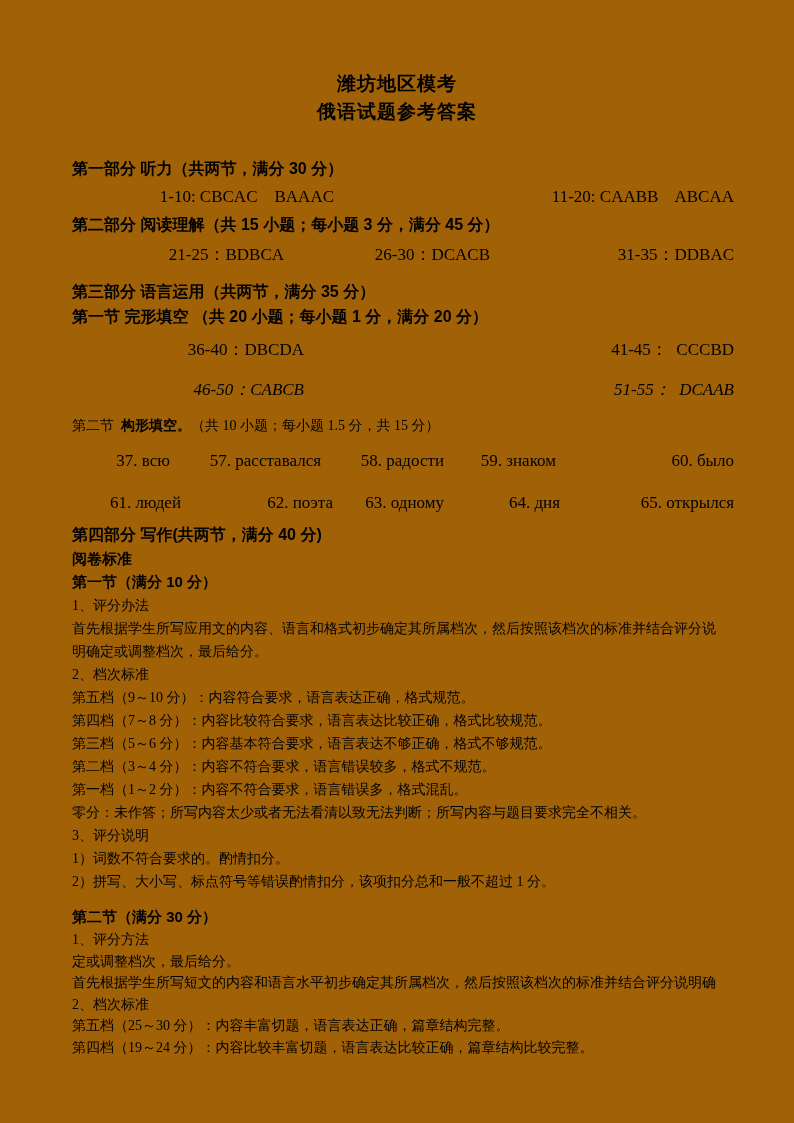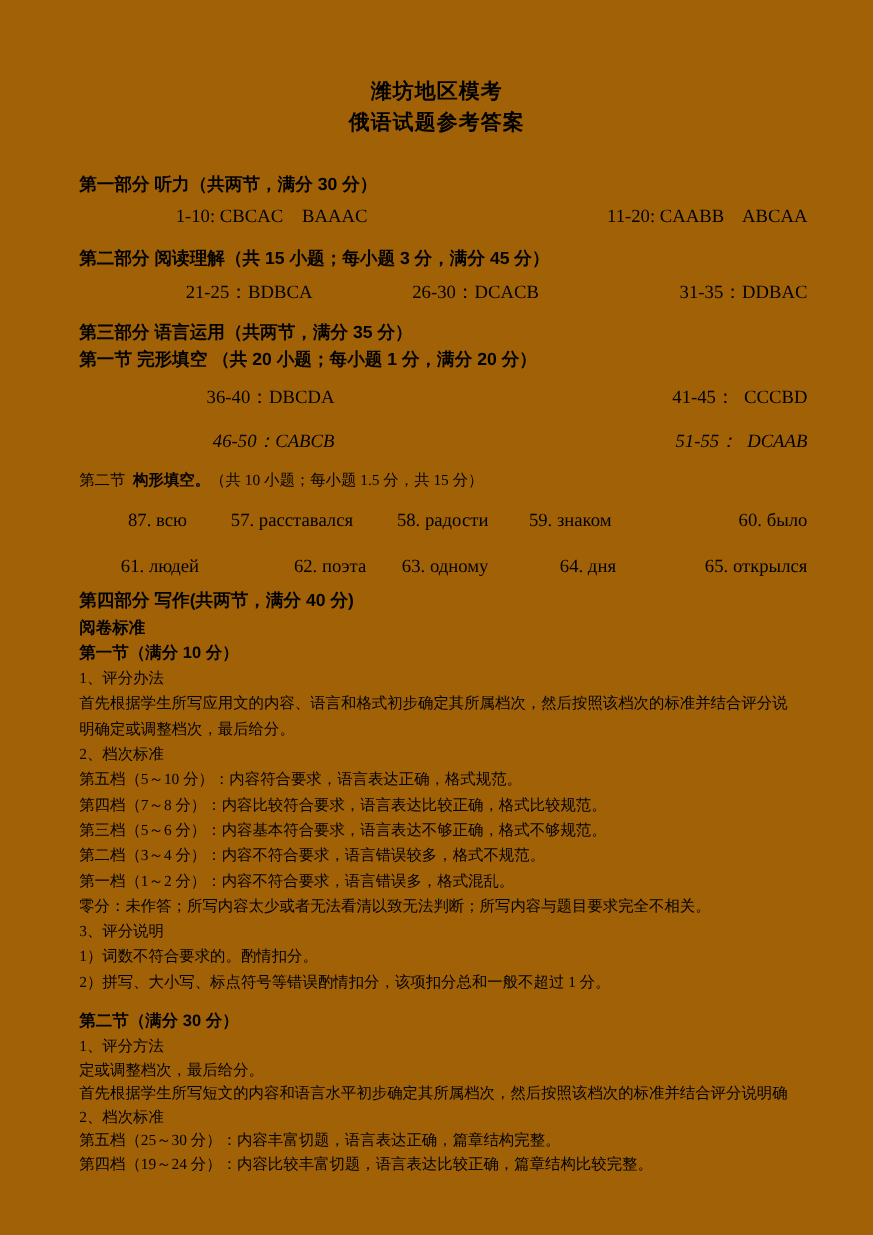--- a/index.html
+++ b/index.html
@@ -41,21 +41,21 @@
   .ansrow { font-size: 17px; line-height: 24px; display: grid; text-align: right; }
   .ansrow span { white-space: pre; }
   .row-p1 { grid-template-columns: 262px 1fr; margin-top: 5px; }
   .row-p2 { grid-template-columns: 212px 206px 1fr; margin-top: 7px; }
   .row-cloze1 { grid-template-columns: 232px 1fr; margin-top: 10px; }
   .row-cloze2 { grid-template-columns: 232px 1fr; margin-top: 16px; font-style: italic; }
   .row-form1 { grid-template-columns: 98px 151px 123px 112px 1fr; margin-top: 13px; }
   .row-form2 { grid-template-columns: 109px 152px 111px 116px 1fr; margin-top: 18px; }
 
   .mt-title-gap { margin-top: 32px; }
-  .mt-p2 { margin-top: 16px; }
+  .mt-p2 { margin-top: 5px; }
   .mt-p3 { margin-top: 14px; }
   .mt-s1 { margin-top: 3px; }
   .mt-form-head { margin-top: 13px; }
   .mt-p4 { margin-top: 9px; }
   .mt-tight { margin-top: 3px; }
 
   .form-head { font-size: 14px; line-height: 20px; }
   .form-head .bold-seg {
     font-weight: 700;
     font-family: "Liberation Sans", sans-serif;
@@ -101,21 +101,21 @@
     </div>
     <div class="ansrow row-cloze2">
       <span>46-50：CABCB</span>
       <span>51-55：  DCAAB</span>
     </div>
 
     <div class="form-head mt-form-head">
       <span>第二节  </span><span class="bold-seg">构形填空。</span><span>（共 10 小题；每小题 1.5 分，共 15 分）</span>
     </div>
     <div class="ansrow row-form1">
-      <span>87. всю</span>
+      <span>37. всю</span>
       <span>57. расставался</span>
       <span>58. радости</span>
       <span>59. знаком</span>
       <span>60. было</span>
     </div>
     <div class="ansrow row-form2">
       <span>61. людей</span>
       <span>62. поэта</span>
       <span>63. одному</span>
       <span>64. дня</span>
@@ -124,21 +124,21 @@
 
     <div class="h-sec mt-p4">第四部分 写作(共两节，满分 40 分)</div>
     <div class="h-sub mt-tight">阅卷标准</div>
     <div class="h-sub mt-tight">第一节（满分 10 分）</div>
 
     <div class="bodytext s1-lines">
       <div class="bline">1、评分办法</div>
       <div class="bline">首先根据学生所写应用文的内容、语言和格式初步确定其所属档次，然后按照该档次的标准并结合评分说</div>
       <div class="bline">明确定或调整档次，最后给分。</div>
       <div class="bline">2、档次标准</div>
-      <div class="bline">第五档（5～10 分）：内容符合要求，语言表达正确，格式规范。</div>
+      <div class="bline">第五档（9～10 分）：内容符合要求，语言表达正确，格式规范。</div>
       <div class="bline">第四档（7～8 分）：内容比较符合要求，语言表达比较正确，格式比较规范。</div>
       <div class="bline">第三档（5～6 分）：内容基本符合要求，语言表达不够正确，格式不够规范。</div>
       <div class="bline">第二档（3～4 分）：内容不符合要求，语言错误较多，格式不规范。</div>
       <div class="bline">第一档（1～2 分）：内容不符合要求，语言错误多，格式混乱。</div>
       <div class="bline">零分：未作答；所写内容太少或者无法看清以致无法判断；所写内容与题目要求完全不相关。</div>
       <div class="bline">3、评分说明</div>
       <div class="bline">1）词数不符合要求的。酌情扣分。</div>
       <div class="bline">2）拼写、大小写、标点符号等错误酌情扣分，该项扣分总和一般不超过 1 分。</div>
     </div>
 

